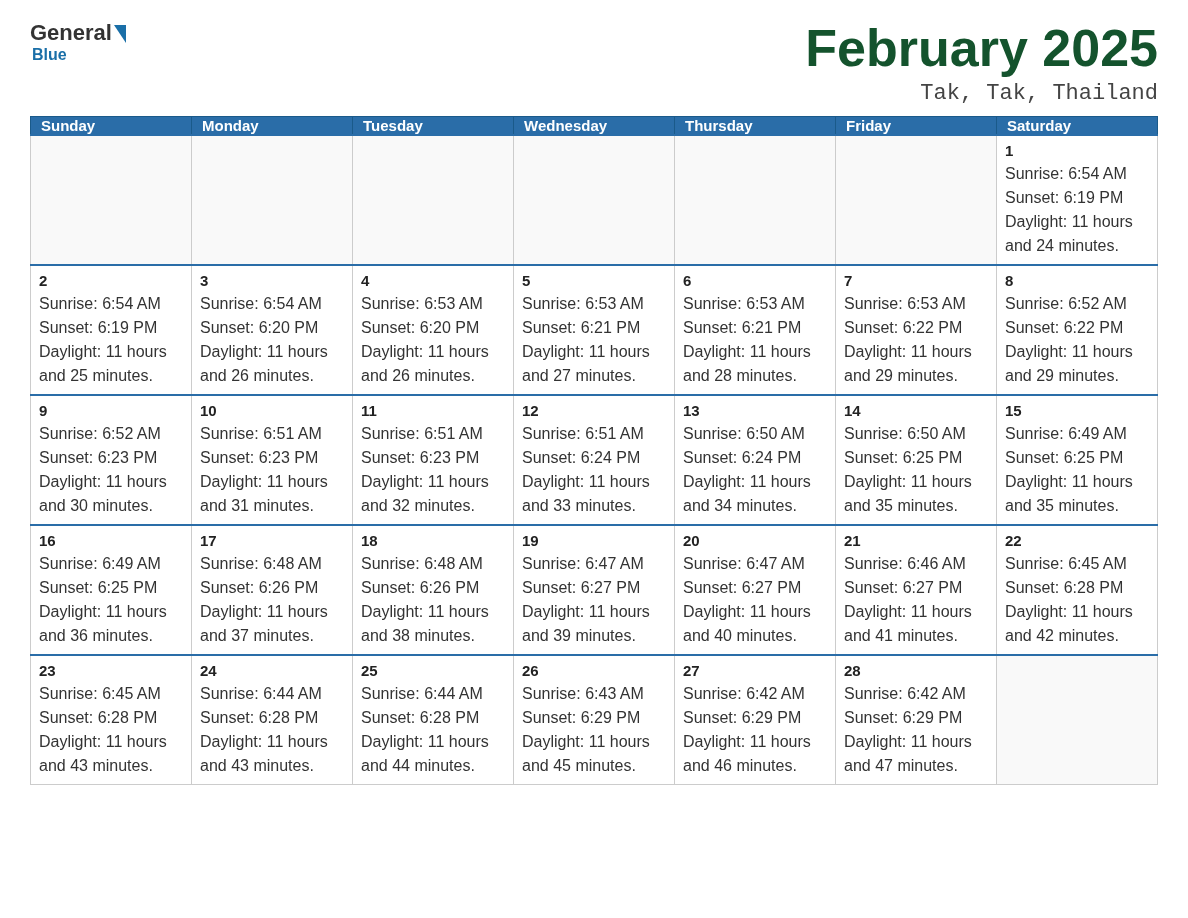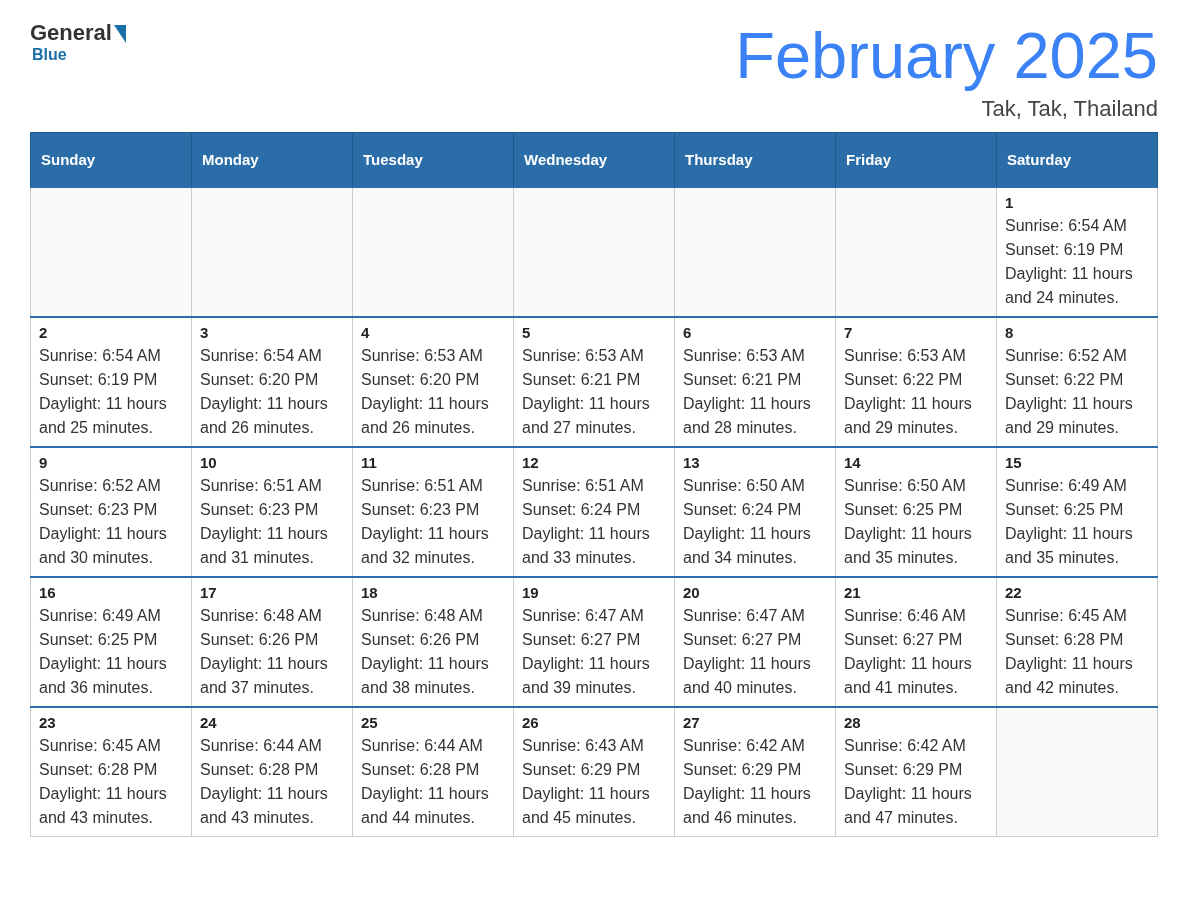--- a/index.html
+++ b/index.html
@@ -47,41 +47,42 @@
       margin-left: 2px;
     }
     .logo-blue-line {
       display: flex;
       align-items: center;
     }
     .title-area {
       text-align: right;
     }
     .month-title {
-      font-size: 65px;
-      font-weight: normal;
-      color: #3b82f6;
+      font-size: 52px;
+      font-weight: bold;
+      color: #14532d;
       line-height: 1.1;
     }
     .location {
       font-size: 22px;
       color: #444;
       margin-top: 4px;
+      font-family: Liberation Mono, monospace;
     }
     .calendar {
       width: 100%;
       border-collapse: collapse;
       margin-top: 8px;
     }
     .calendar th {
       background-color: #2a6da8;
       color: #fff;
       font-size: 15px;
       font-weight: bold;
-      padding: 18px 10px;
+      padding: 0 10px;
       text-align: left;
       border: 1px solid #1a5a8a;
       margin-top: 38px;
     }
     .calendar td {
       vertical-align: top;
       border: 1px solid #ccc;
       padding: 6px 8px;
       width: 14.28%;
       min-height: 100px;

